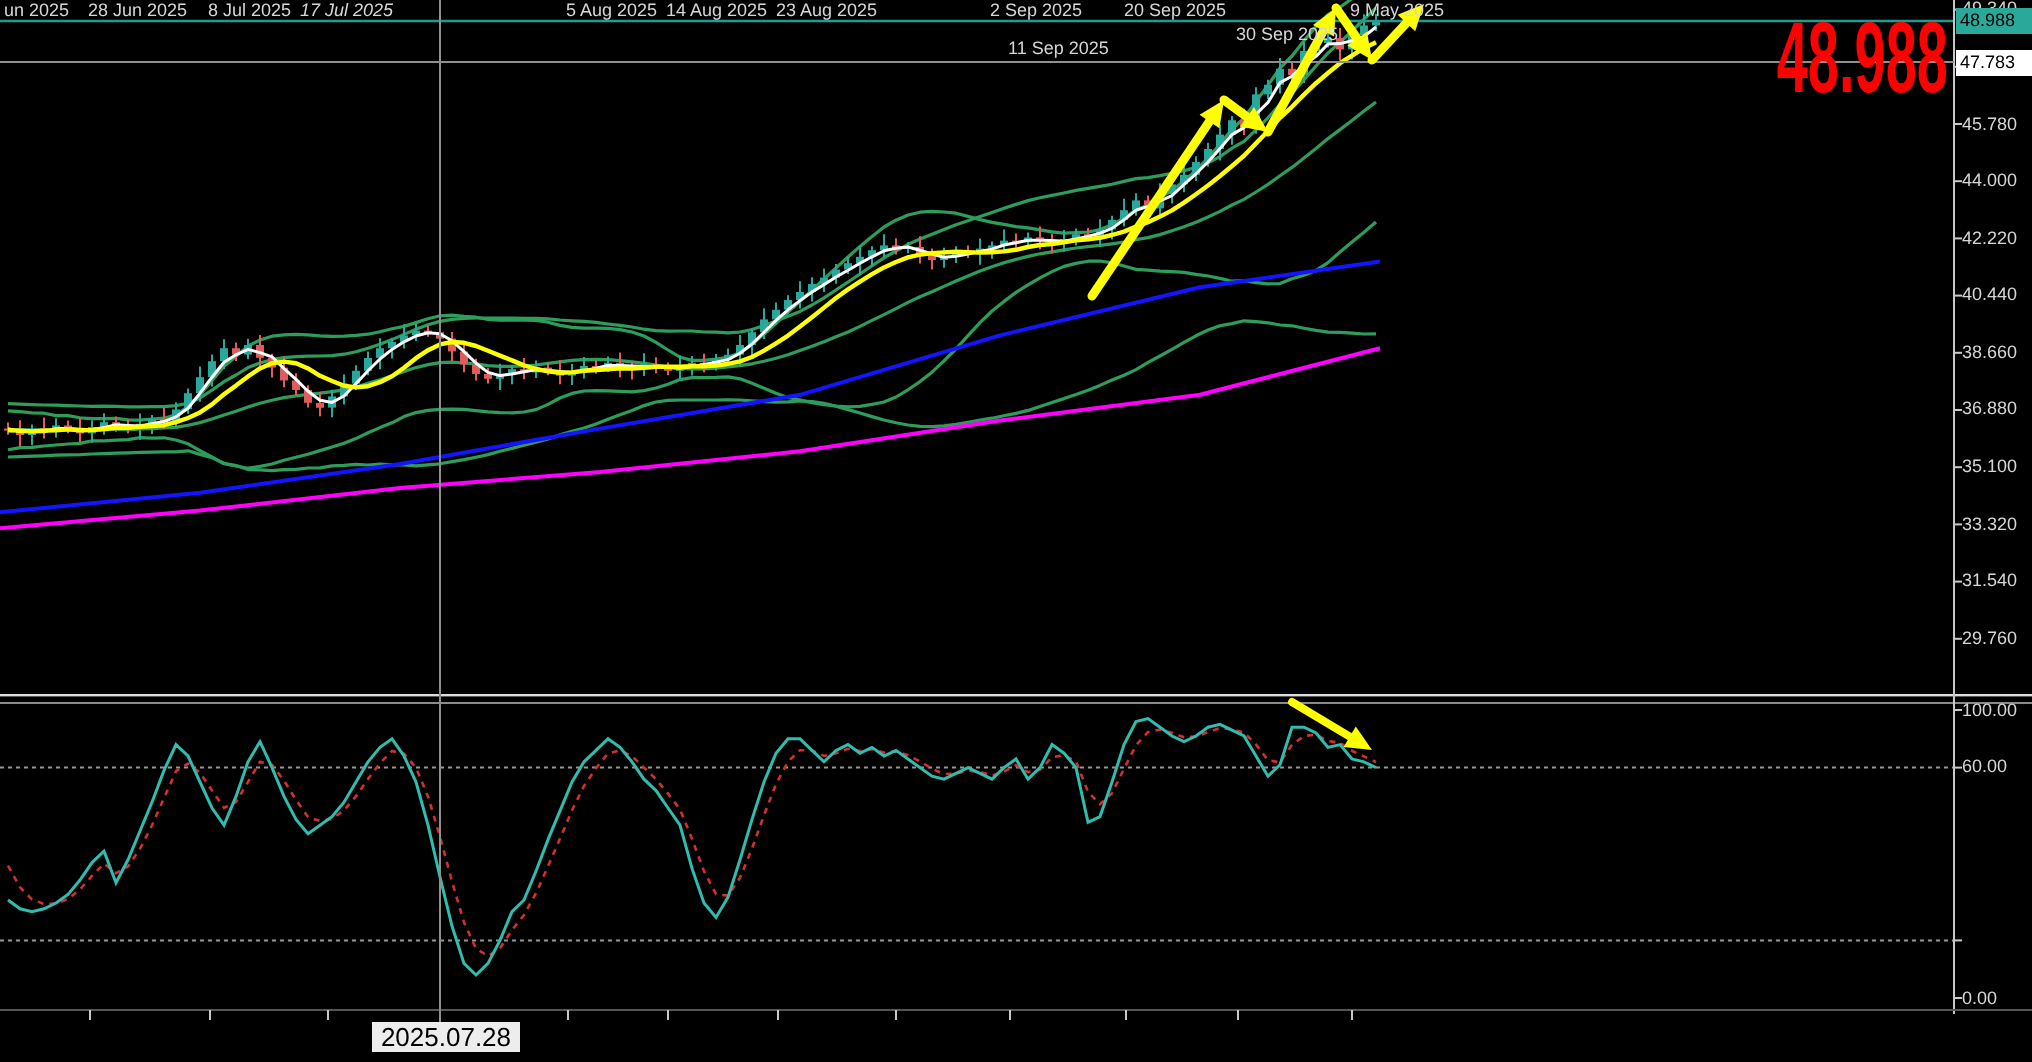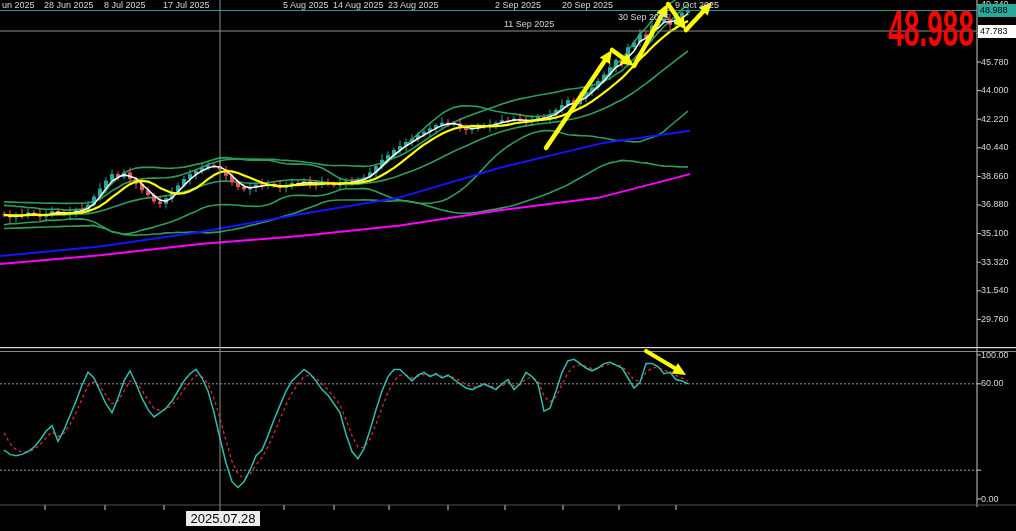--- a/index.html
+++ b/index.html
@@ -577,22 +577,22 @@
     <div class="axis-label" style="left: 981px; top: 256.695px;">33.320</div>
     <div class="axis-label" style="left: 981px; top: 285.294px;">31.540</div>
     <div class="axis-label" style="left: 981px; top: 313.893px;">29.760</div>
     <div class="axis-label" style="left: 981px; top: 349.5px;">100.00</div>
     <div class="axis-label" style="left: 981px; top: 378.3px;">60.00</div>
     <div class="axis-label" style="left: 1002px; top: 464.7px; padding-left: 26px;">20.00</div>
     <div class="axis-label" style="left: 981px; top: 493.5px;">0.00</div>
     <div class="time-label" style="left: 2px; top: 0px;">un 2025</div>
     <div class="time-label" style="left: 44px; top: 0px;">28 Jun 2025</div>
     <div class="time-label" style="left: 104px; top: 0px;">8 Jul 2025</div>
-    <div class="time-label" style="left: 163px; top: 0px;">17 Jul 2025</div>
+    <div class="time-label" style="left: 150px; top: 0px; font-style: italic;">17 Jul 2025</div>
     <div class="time-label" style="left: 283px; top: 0px;">5 Aug 2025</div>
     <div class="time-label" style="left: 333px; top: 0px;">14 Aug 2025</div>
     <div class="time-label" style="left: 388px; top: 0px;">23 Aug 2025</div>
     <div class="time-label" style="left: 447px; top: 0px; margin-left: 48px;">2 Sep 2025</div>
     <div class="time-label" style="left: 504px; top: 0px; margin-top: 19px;">11 Sep 2025</div>
     <div class="time-label" style="left: 562px; top: 0px;">20 Sep 2025</div>
     <div class="time-label" style="left: 618px; top: 0px; margin-top: 12px;">30 Sep 2025</div>
-    <div class="time-label" style="left: 675px; top: 0px;">9 Oct 2025</div>
+    <div class="time-label" style="left: 675px; top: 0px;">9 May 2025</div>
   </div>
 
 </body></html>

